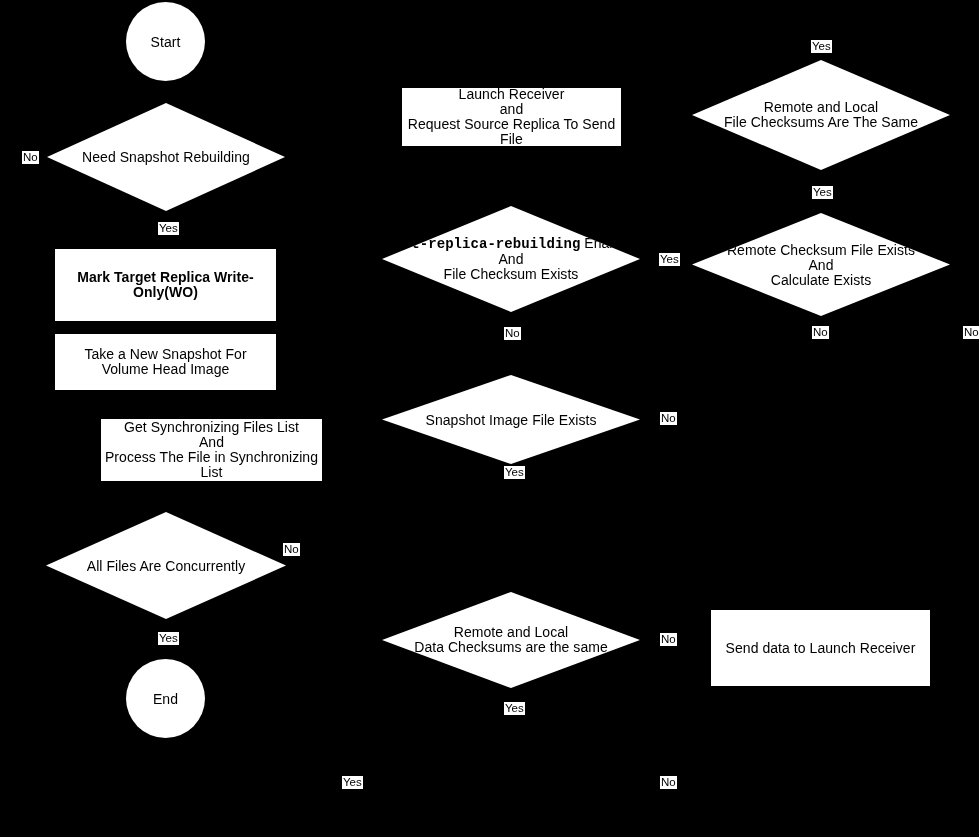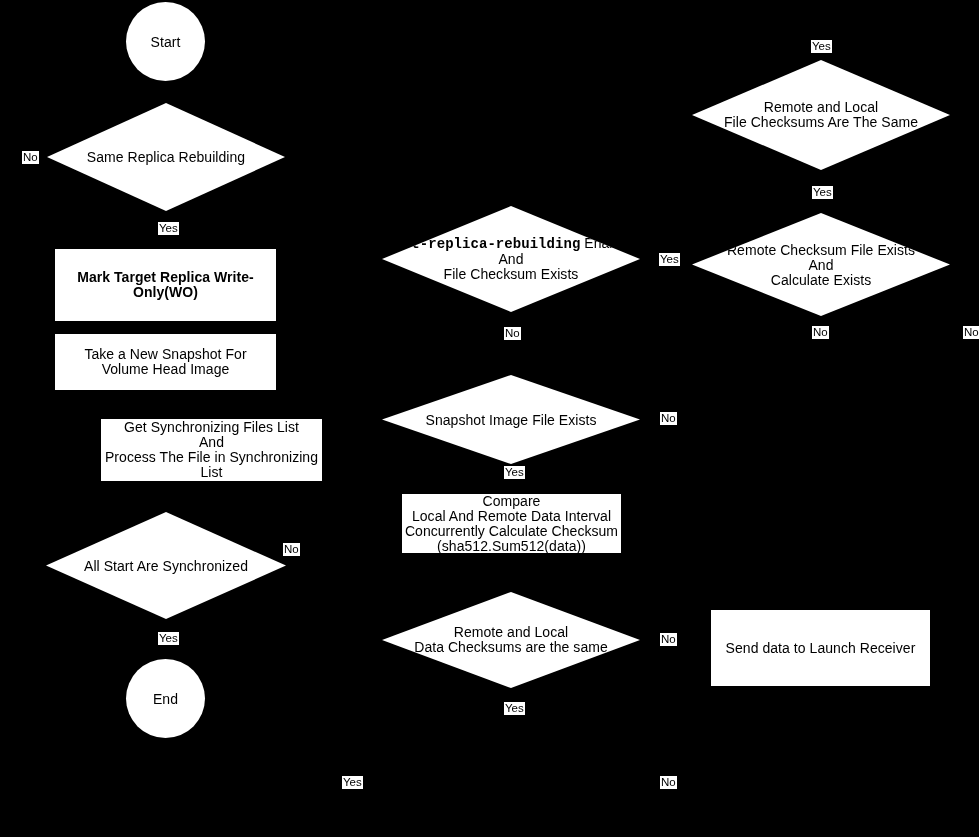--- a/index.html
+++ b/index.html
@@ -66,21 +66,21 @@
 </head>
 <body>
 
 <div id="canvas">
 
   <div class="node circle" style="left:126px; top:2px; width:79px; height:79px;">
     <div class="label">Start</div>
   </div>
 
   <div class="node diamond" style="left:47px; top:103px; width:238px; height:108px;">
-    <div class="label">Same Replica Rebuilding</div>
+    <div class="label">Need Snapshot Rebuilding</div>
   </div>
 
   <div class="edge-label" style="left:22px; top:151px;">No</div>
 
   <div class="edge-label" style="left:158px; top:222px;">Yes</div>
 
   <div class="node rect" style="left:55px; top:249px; width:221px; height:72px;font-weight:bold;">
     <div class="label">Mark Target Replica Write-Only(WO)</div>
   </div>
 
@@ -89,56 +89,55 @@
 Volume Head Image</div>
   </div>
 
   <div class="node rect" style="left:55px; top:419px; width:221px; height:62px;margin-left:46px;">
     <div class="label">Get Synchronizing Files List
 And
 Process The File in Synchronizing List</div>
   </div>
 
   <div class="node diamond" style="left:46px; top:512px; width:240px; height:107px;">
-    <div class="label">All Start Are Synchronized</div>
+    <div class="label">All Files Are Concurrently</div>
   </div>
 
   <div class="edge-label" style="left:283px; top:543px;">No</div>
 
   <div class="edge-label" style="left:158px; top:632px;">Yes</div>
 
   <div class="node circle" style="left:126px; top:659px; width:79px; height:79px;">
     <div class="label">End</div>
   </div>
 
+  <div class="node rect" style="left:402px; top:88px; width:219px; height:58px;">
+    <div class="label">Launch Receiver
+and
+Request Source Replica To Send File</div>
+  </div>
 
   <div class="node diamond" style="left:382px; top:206px; width:258px; height:106px;">
     <div class="label"><span class="bold">fast-replica-rebuilding</span><span> Enabled
 And
 File Checksum Exists</span></div>
   </div>
 
   <div class="edge-label" style="left:659px; top:253px;">Yes</div>
 
   <div class="edge-label" style="left:504px; top:327px;">No</div>
 
   <div class="node diamond" style="left:382px; top:375px; width:258px; height:89px;">
     <div class="label">Snapshot Image File Exists</div>
   </div>
 
   <div class="edge-label" style="left:660px; top:412px;">No</div>
 
   <div class="edge-label" style="left:504px; top:466px;">Yes</div>
 
-  <div class="node rect" style="left:402px; top:494px; width:219px; height:59px;">
-    <div class="label">Compare
-Local And Remote Data Interval
-Concurrently Calculate Checksum
-(sha512.Sum512(data))</div>
-  </div>
 
   <div class="node diamond" style="left:382px; top:592px; width:258px; height:96px;">
     <div class="label">Remote and Local
 Data Checksums are the same</div>
   </div>
 
   <div class="edge-label" style="left:660px; top:633px;">No</div>
 
   <div class="edge-label" style="left:504px; top:702px;">Yes</div>
 

